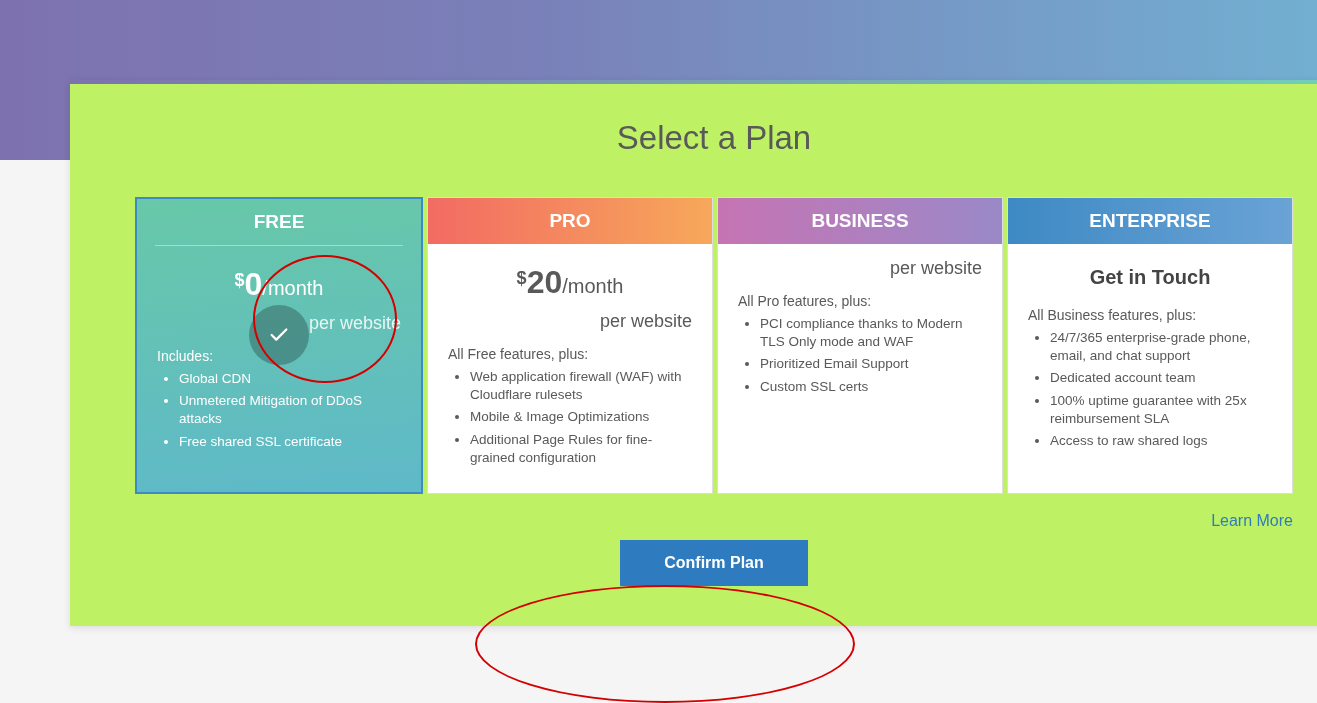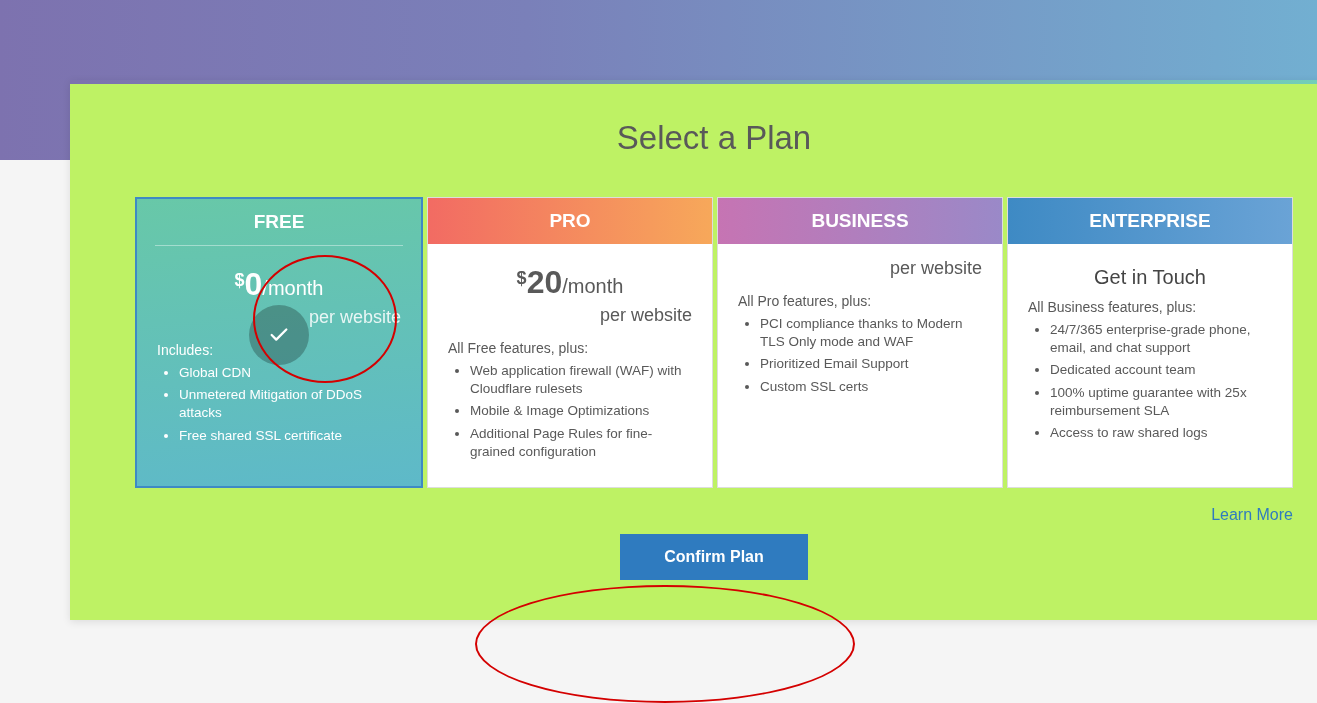--- a/index.html
+++ b/index.html
@@ -13,30 +13,30 @@
 .plan.selected{border:2px solid #3e8ac4;background:linear-gradient(175deg,#68c8a8 0%,#5eb9c9 100%)}
 .plan-head{padding:12px;text-align:center;font-weight:700;font-size:19px;color:#fff}
 .plan.selected .plan-head{border-bottom:1px solid rgba(255,255,255,.4);margin:0 18px}
 .head-free{background:linear-gradient(90deg,#68c8a8,#5eb9c9)}
 .plan.selected .head-free{background:transparent}
 .head-pro{background:linear-gradient(90deg,#f26b63,#f7a85a)}
 .head-business{background:linear-gradient(90deg,#c674b3,#9a89c8)}
 .head-enterprise{background:linear-gradient(90deg,#3e8ac4,#6aa3d6)}
 .plan-body{padding:14px 20px 22px;color:#595959;font-size:14px}
 .plan.selected .plan-body{color:#fff}
-.price{text-align:center;margin:6px 0 4px}
+.price{text-align:center;margin:6px 0 10px}
 .price .cur{font-size:18px;font-weight:600;vertical-align:top;position:relative;top:4px}
 .price .amt{font-size:32px;font-weight:700}
 .price .per{font-size:20px}
 .sub{text-align:right;font-size:18px;margin-bottom:14px}
 .plan.selected .sub{color:rgba(255,255,255,.85)}
 .lead{font-size:14px;margin-bottom:6px}
 .feat{list-style:disc;padding-left:22px}
 .feat li{font-size:13.5px;line-height:1.35;margin-bottom:4px}
-.get-touch{text-align:center;font-size:20px;font-weight:400;color:#444;margin:8px 0 10px}
+.get-touch{text-align:center;font-size:20px;font-weight:700;color:#444;margin:8px 0 18px}
 .check-badge{position:absolute;top:106px;left:50%;transform:translateX(-50%);width:60px;height:60px;border-radius:50%;background:rgba(0,0,0,.25);display:flex;align-items:center;justify-content:center}
 .learn-more{text-align:right;padding:18px 65px 0;color:#2f7bbf;font-size:16px}
 .learn-more a{text-decoration:none;color:#2f7bbf;cursor:pointer}
 .confirm-wrap{text-align:center;margin-top:10px}
 .confirm{background:#2f7bbf;color:#fff;border:none;font-size:16px;font-weight:600;padding:14px 44px;cursor:pointer}
 .anno-circle-1{position:absolute;border:2px solid #d40000;border-radius:50%;width:144px;height:128px;top:255px;left:253px;pointer-events:none;z-index:20}
 .anno-circle-2{position:absolute;border:2px solid #d40000;border-radius:50%;width:380px;height:118px;top:585px;left:475px;pointer-events:none;z-index:20}
 </style>
 </head>
 <body>

